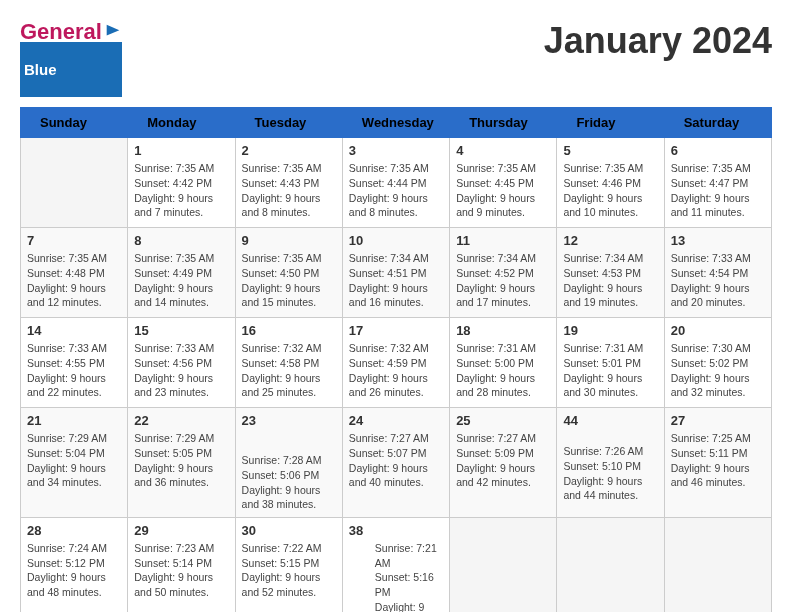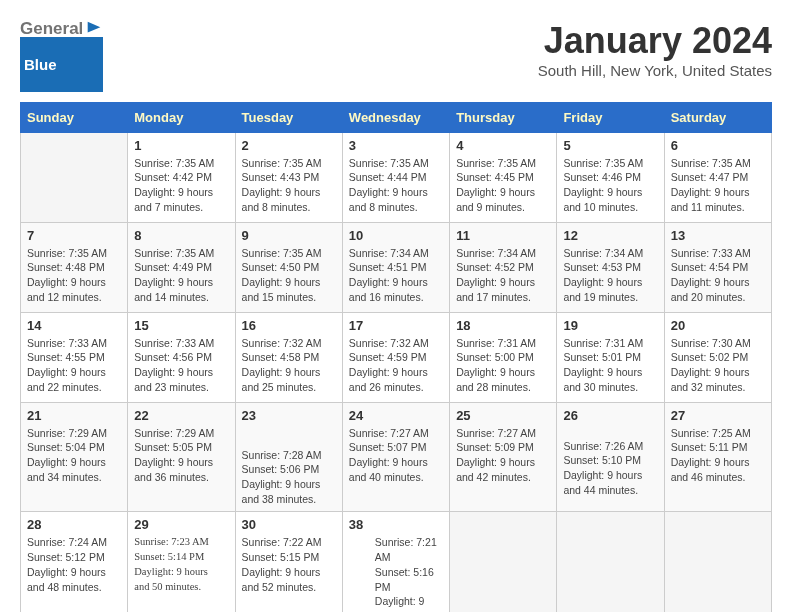--- a/index.html
+++ b/index.html
@@ -14,23 +14,23 @@
       display: flex;
       justify-content: space-between;
       align-items: flex-start;
       margin-bottom: 10px;
     }
     .logo {
       display: flex;
       align-items: center;
     }
     .logo-text {
-      font-size: 17px;
+      font-size: 22px;
       font-weight: bold;
-      color: #737373;
+      color: #be185d;
       line-height: 1.1;
     }
     .logo-icon {
       width: 18px;
       height: 18px;
       margin-left: 2px;
     }
     .title-area {
       text-align: right;
     }
@@ -43,22 +43,22 @@
       font-size: 15px;
       color: #555;
     }
     table {
       width: 100%;
       border-collapse: collapse;
       table-layout: fixed;
     }
     thead tr th {
       background-color: #2a6dc9;
-      color: #fef9c3;
-      padding: 7px 6px;
+      color: #000000;
+      padding: 7px 19px;
       font-size: 13px;
       text-align: left;
       border: 1px solid #2a6dc9;
     }
     tbody tr td {
       border: 1px solid #ccc;
       vertical-align: top;
       padding: 5px 6px;
       font-size: 11px;
       color: #333;
@@ -96,21 +96,20 @@
         <span class="logo-text">General</span>
         <svg class="logo-icon" viewBox="0 0 20 20">
           <polygon points="3,2 17,8 3,14" fill="#1a6db5"></polygon>
         </svg>
       </div>
       <div style="background:#1a6db5;color:#fff;font-size:15px;font-weight:bold;padding:19px 4px;margin-top:-2px;">Blue</div>
     </div>
   </div>
   <div class="title-area">
     <div class="calendar-title">January 2024</div>
-    <div class="calendar-subtitle">South Hill, New York, United States</div>
   </div>
 </div>
 
 <table>
   <thead>
     <tr>
     <th>Sunday</th>
         <th>Monday</th>
         <th>Tuesday</th>
         <th>Wednesday</th>
@@ -297,21 +296,21 @@
 and 40 minutes.</div>
         </td>
         <td>
           <span class="day-number">25</span>
           <div class="day-info" style="white-space: pre-line;">Sunrise: 7:27 AM
 Sunset: 5:09 PM
 Daylight: 9 hours
 and 42 minutes.</div>
         </td>
         <td>
-          <span class="day-number">26</span>
+          <span class="day-number">44</span>
           <div class="day-info" style="white-space: pre-line; margin-top: 16px;">Sunrise: 7:26 AM
 Sunset: 5:10 PM
 Daylight: 9 hours
 and 44 minutes.</div>
         </td>
         <td>
           <span class="day-number">27</span>
           <div class="day-info" style="white-space: pre-line;">Sunrise: 7:25 AM
 Sunset: 5:11 PM
 Daylight: 9 hours
@@ -321,21 +320,21 @@
       <tr>
         <td>
           <span class="day-number">28</span>
           <div class="day-info" style="white-space: pre-line;">Sunrise: 7:24 AM
 Sunset: 5:12 PM
 Daylight: 9 hours
 and 48 minutes.</div>
         </td>
         <td>
           <span class="day-number">29</span>
-          <div class="day-info" style="white-space: pre-line; font-family: Liberation Serif, serif;">Sunrise: 7:23 AM
+          <div class="day-info" style="white-space: pre-line;">Sunrise: 7:23 AM
 Sunset: 5:14 PM
 Daylight: 9 hours
 and 50 minutes.</div>
         </td>
         <td>
           <span class="day-number">30</span>
           <div class="day-info" style="white-space: pre-line;">Sunrise: 7:22 AM
 Sunset: 5:15 PM
 Daylight: 9 hours
 and 52 minutes.</div>

